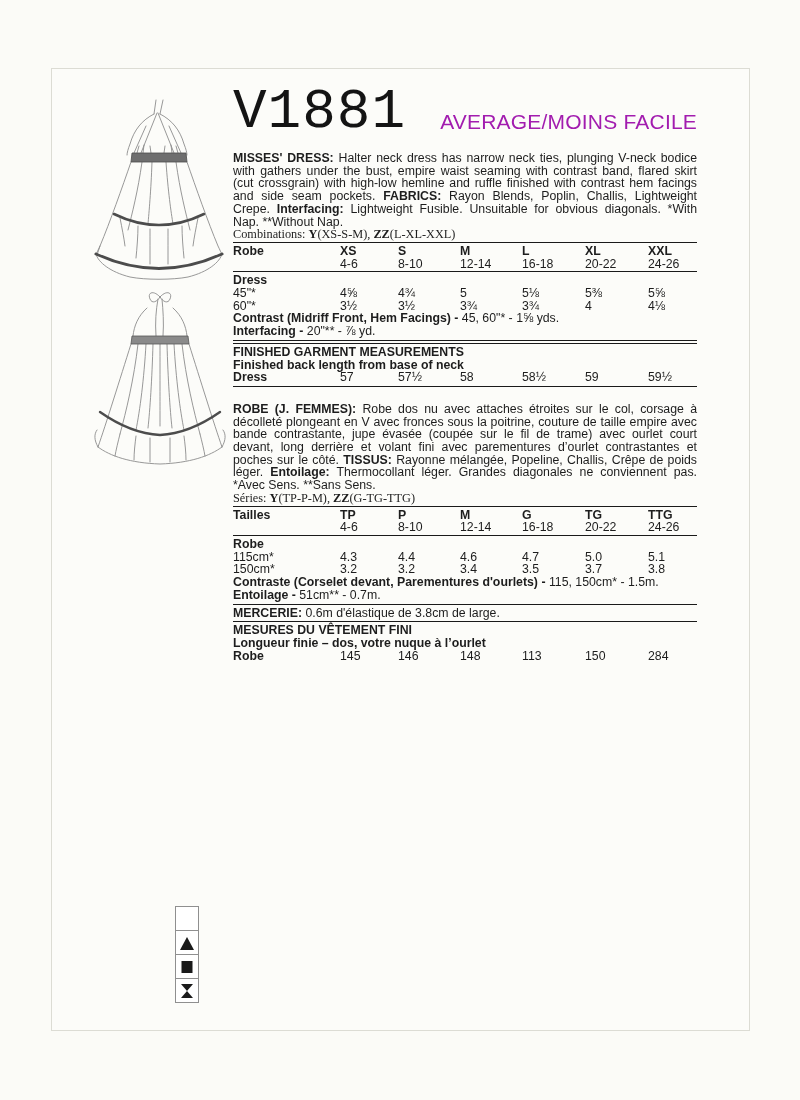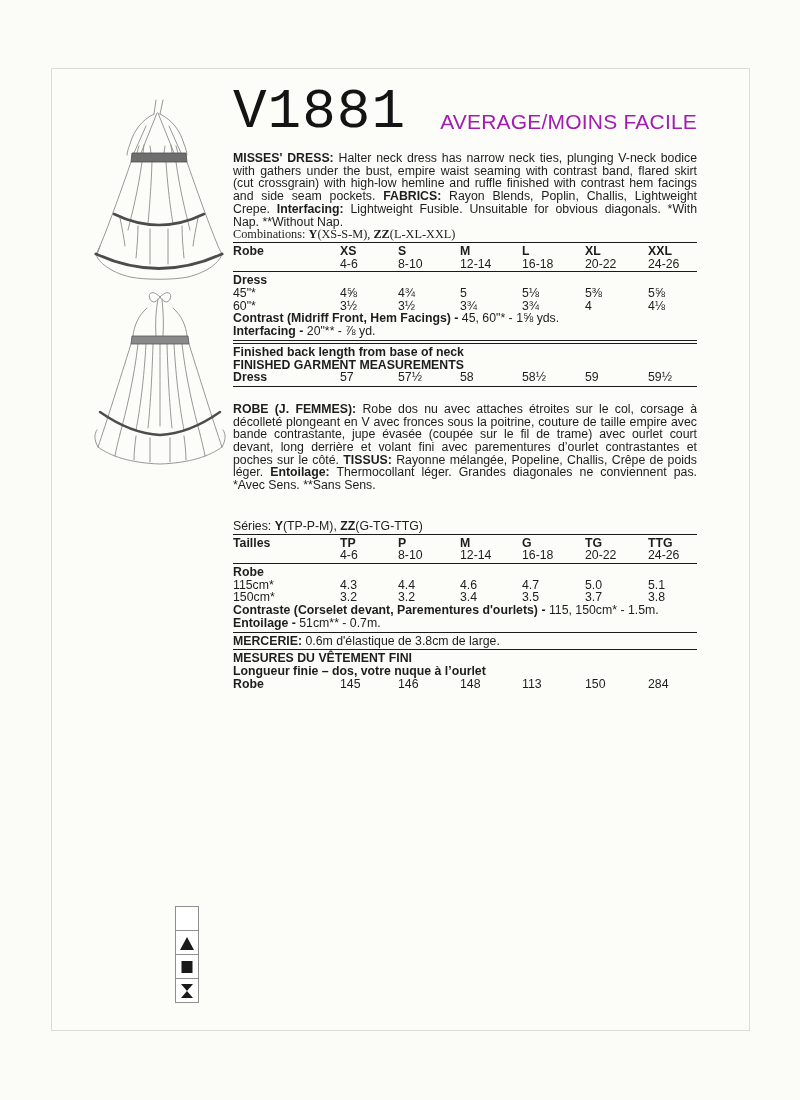--- a/index.html
+++ b/index.html
@@ -32,21 +32,21 @@
   p.desc { margin:16px 0 0 0; text-align:justify; }
   .b { font-weight:bold; }
   .combos { margin-top:0;font-family:Liberation Serif, serif; }
   .rule { border-top:1.5px solid #1a1a1a; height:0; margin:1px 0 2px 0; }
   .rule-tight { border-top:1.5px solid #1a1a1a; height:0; margin:2px 0 2px 0; }
 
   .trow { display:grid; grid-template-columns:107px 58px 62px 62px 63px 63px auto; }
   .trow span { display:block; }
 
   .mt2 { margin-top:2px; }
-  .mt12 { margin-top:28px; }
+  .mt12 { margin-top:0;font-family:Liberation Serif, serif; }
 
   .marks { position:absolute; left:175px; top:906px; }
   .mark-cell {
     width:22px; height:23px; border:1px solid #8f8f8f; background:#ffffff;
     display:flex; align-items:center; justify-content:center; margin-top:-1px;
   }
   .mark-cell:first-child { margin-top:0; }
   .mark-cell svg { display:block; }
 </style>
 </head>
@@ -177,22 +177,22 @@
       <span>3¾</span>
       <span>4</span>
       <span>4⅛</span>
     </div>
     <div><span class="b">Contrast (Midriff Front, Hem Facings) - </span><span>45, 60"* - 1⅝ yds.</span></div>
     <div><span class="b">Interfacing - </span><span>20"** - ⅞ yd.</span></div>
 
     <div class="rule-tight"></div>
     <div class="rule-tight"></div>
 
+    <div class="b">FINISHED GARMENT MEASUREMENTS</div>
     <div class="b">Finished back length from base of neck</div>
-    <div class="b">FINISHED GARMENT MEASUREMENTS</div>
     <div class="trow">
       <span class="b">Dress</span>
       <span>57</span>
       <span>57½</span>
       <span>58</span>
       <span>58½</span>
       <span>59</span>
       <span>59½</span>
     </div>
     <div class="rule-tight"></div>

